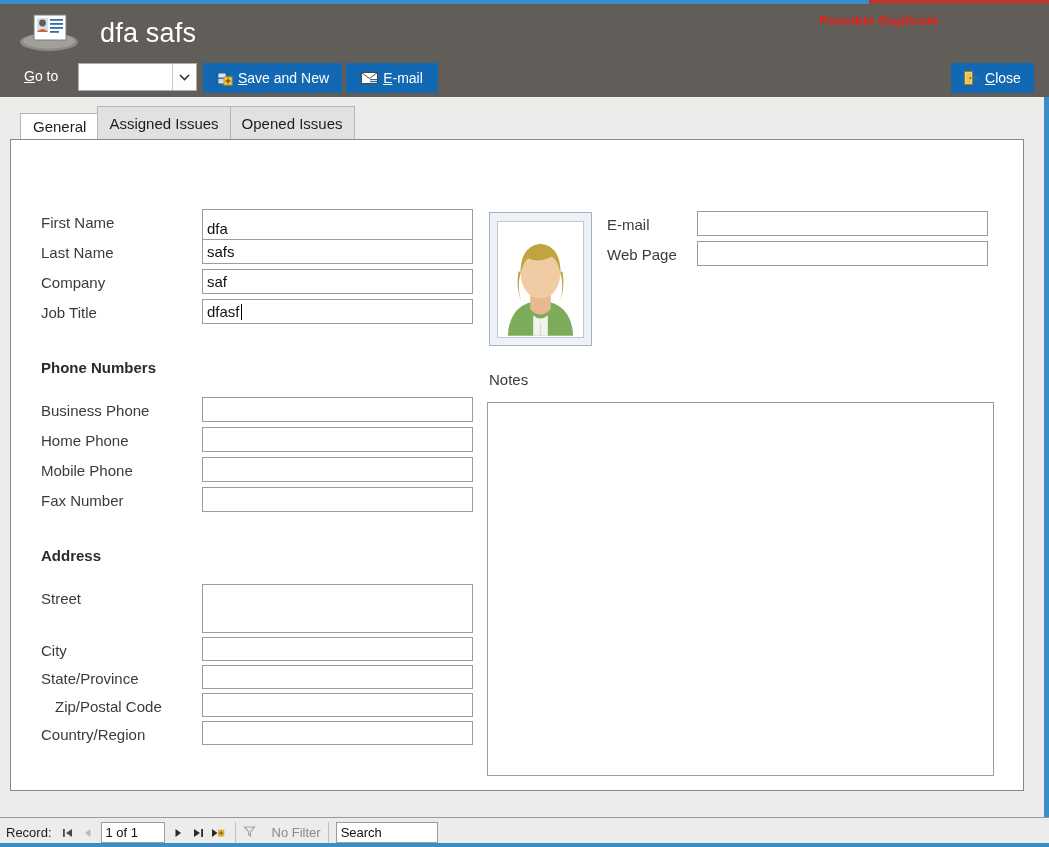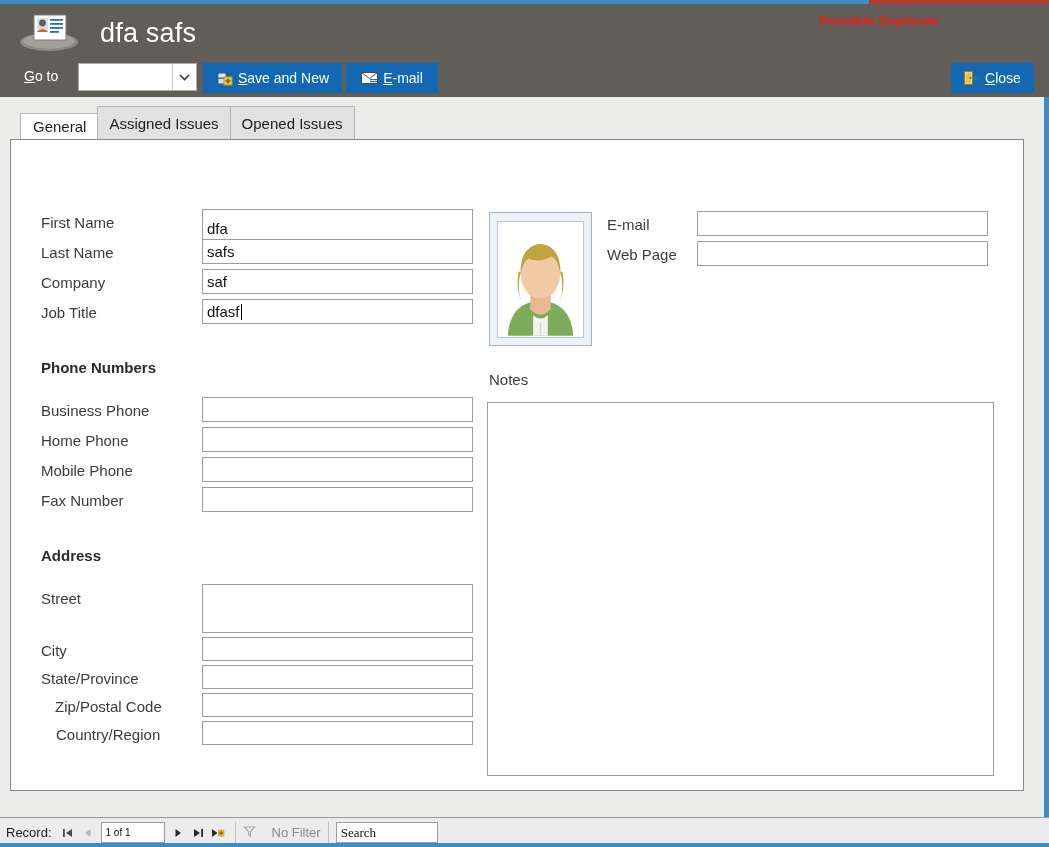--- a/index.html
+++ b/index.html
@@ -244,21 +244,21 @@
     display: flex; align-items: center; justify-content: center;
     cursor: pointer;
     flex: 0 0 auto;
   }
   .navbtn.disabled { cursor: default; }
   .recbox {
     width: 64px; height: 21px;
     background: #ffffff;
     border: 1px solid #9c9c9c;
     box-sizing: border-box;
-    font-size: 10px;
+    font-size: 13px;
     color: #111;
     display: flex; align-items: center;
     padding: 0 4px;
     margin: 0 3px;
     flex: 0 0 auto;
   }
   .sb-sep {
     width: 1px; height: 22px;
     background: #c0c0c0;
     margin: 0 7px;
@@ -273,21 +273,20 @@
   .searchbox {
     width: 102px; height: 21px;
     background: #ffffff;
     border: 1px solid #9c9c9c;
     box-sizing: border-box;
     font-size: 13px;
     color: #111;
     display: flex; align-items: center;
     padding: 0 4px;
     flex: 0 0 auto;
-    font-family: Liberation Serif, serif;
   }
   .bottom-rail {
     position: absolute;
     left: 0; top: 843px;
     width: 1049px; height: 4px;
     background: #3a8dc8;
   }
 </style>
 </head>
 <body>
@@ -416,21 +415,21 @@
     <div class="inp" style="left:191px; top:347px; width:271px; height:25px;">
         <span></span>
       </div>
 
     <div class="sect" style="left:30px; top:407px;">Address</div>
 
     <div class="lbl" style="left:30px; top:450px;">Street</div>
     <div class="lbl" style="left:30px; top:502px;">City</div>
     <div class="lbl" style="left:30px; top:530px;">State/Province</div>
     <div class="lbl" style="left:30px; top:558px;margin-left:14px;">Zip/Postal Code</div>
-    <div class="lbl" style="left:30px; top:586px;margin-left:15px;">Country/Region</div>
+    <div class="lbl" style="left:30px; top:586px;">Country/Region</div>
 
     <div class="inp multiline" style="left:191px; top:444px; width:271px; height:49px;">
         <span></span>
       </div>
     <div class="inp" style="left:191px; top:497px; width:271px; height:24px;">
         <span></span>
       </div>
     <div class="inp" style="left:191px; top:525px; width:271px; height:24px;">
         <span></span>
       </div>

